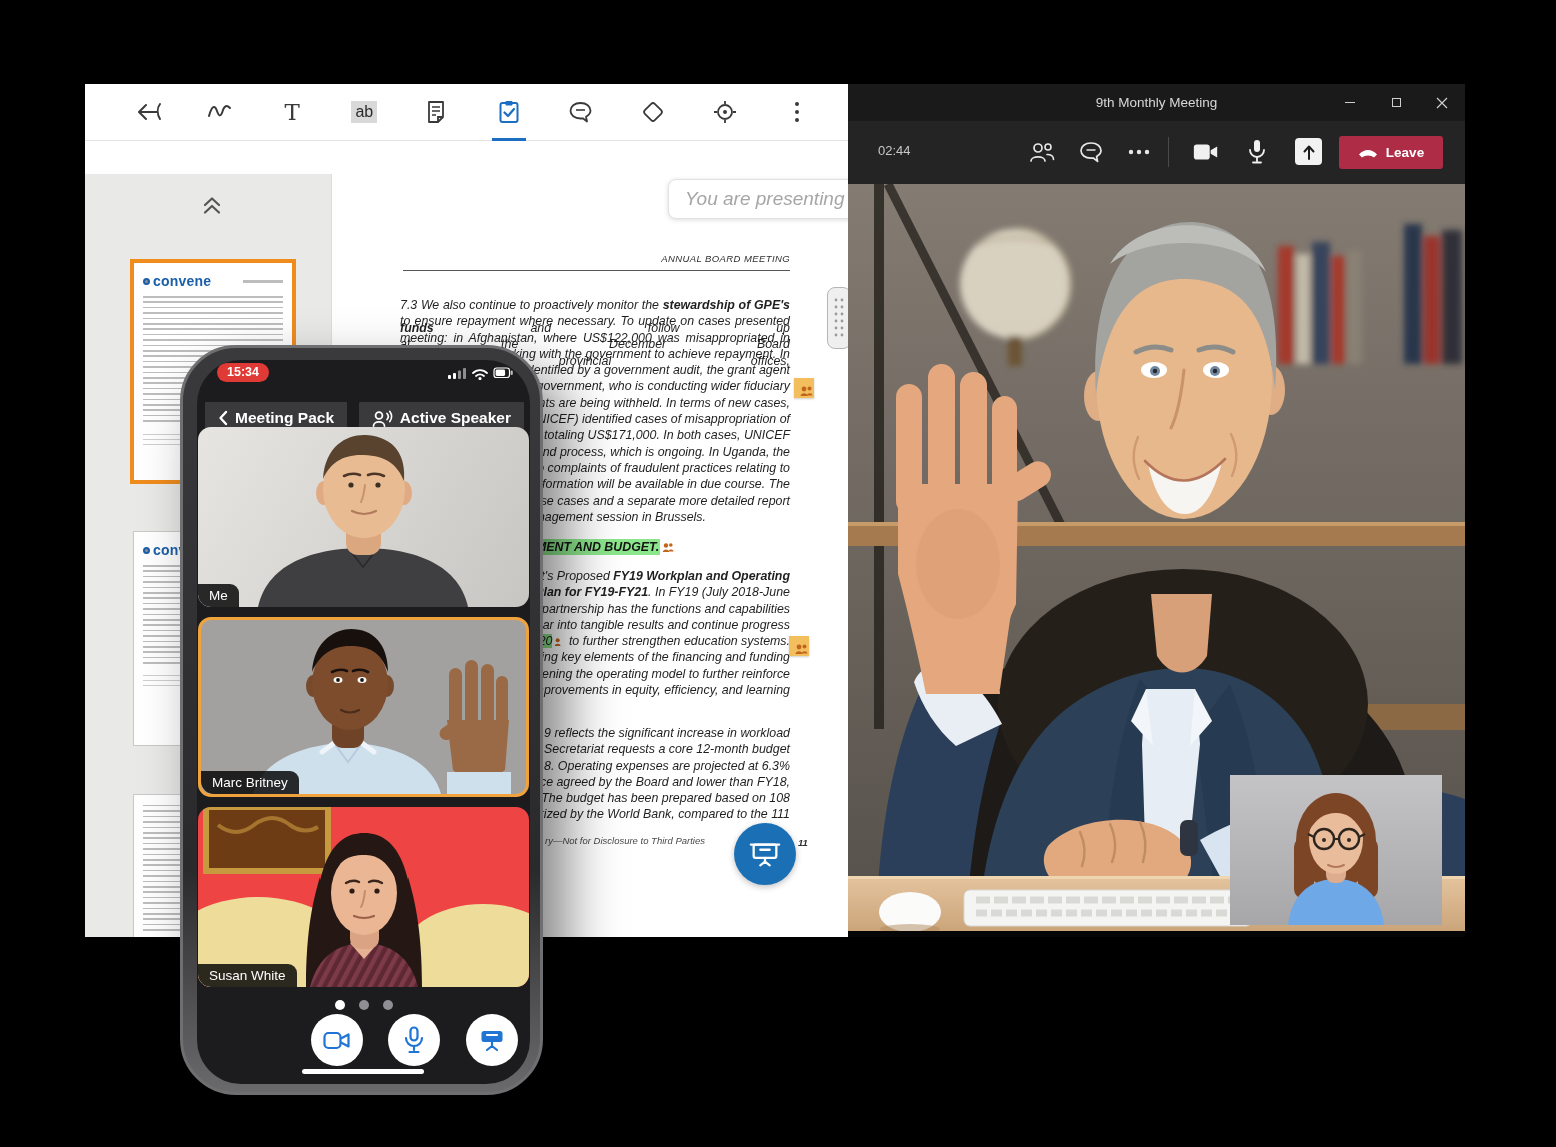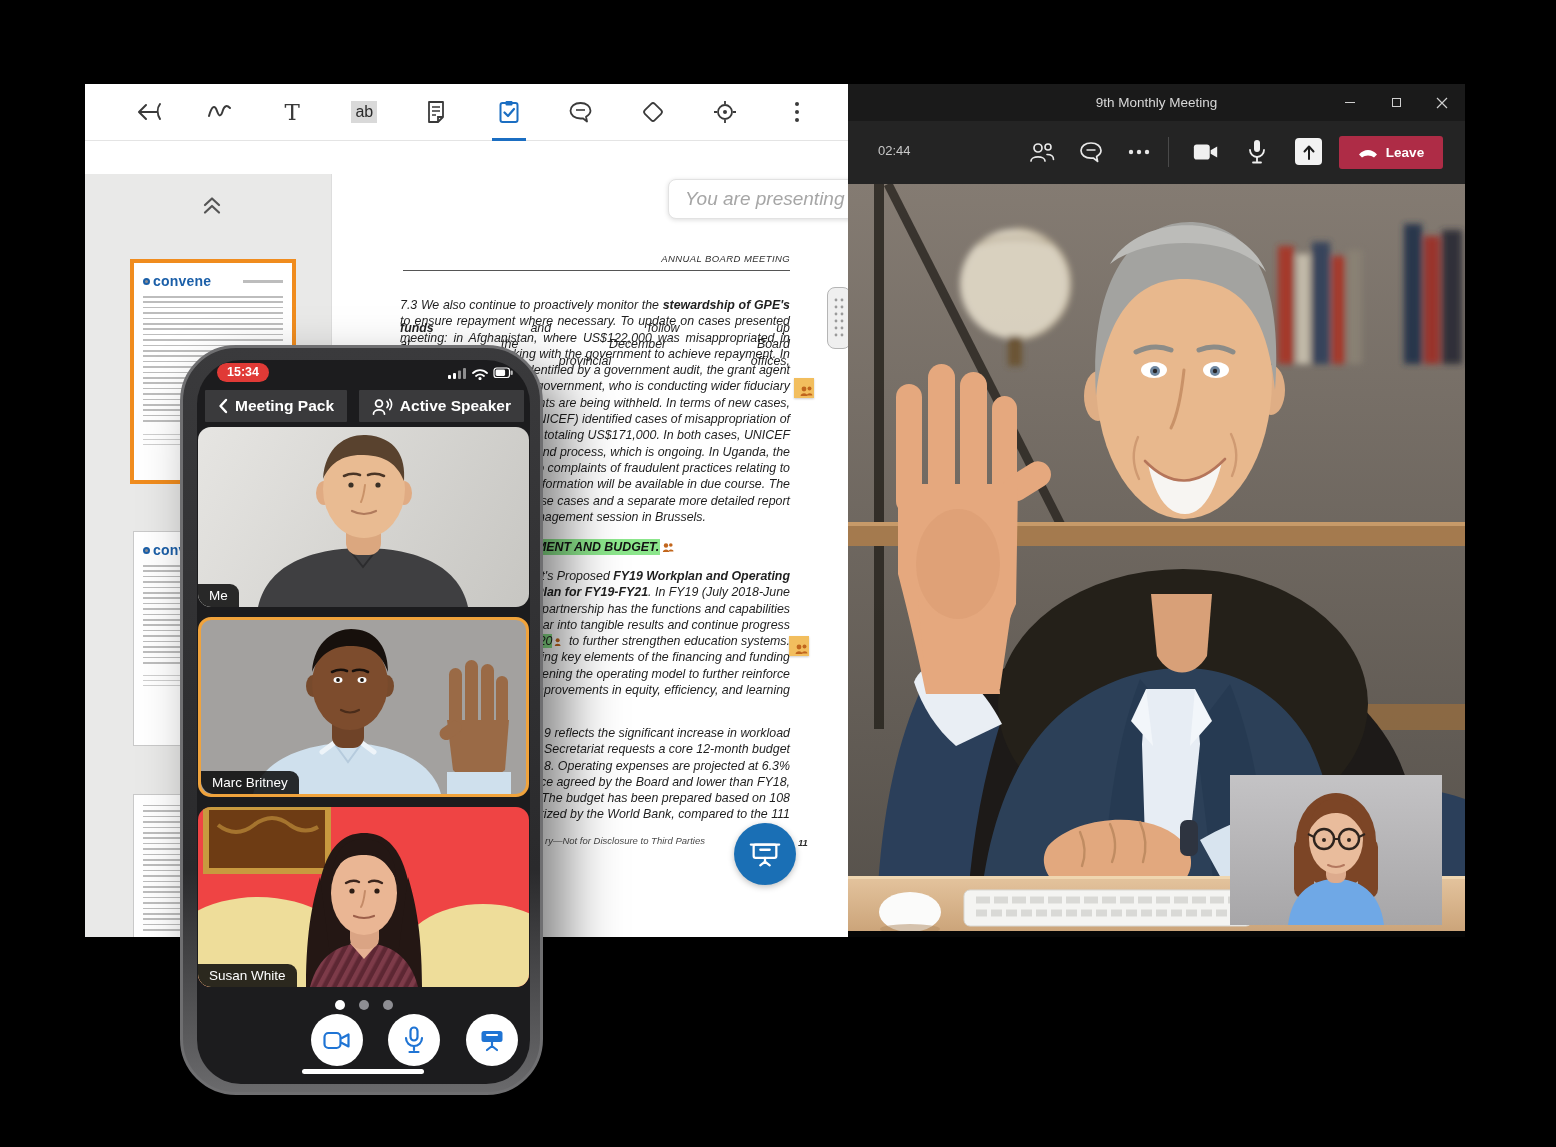--- a/index.html
+++ b/index.html
@@ -73,21 +73,21 @@
   .share-btn{position:absolute;left:447px;top:17px;width:27px;height:27px;background:#f2f2f2;border-radius:4px;display:flex;align-items:center;justify-content:center;}
   .leave-btn{position:absolute;left:491px;top:15px;width:104px;height:33px;background:#ae2c46;border-radius:3px;display:flex;align-items:center;justify-content:center;gap:8px;color:#fff;font-size:13.5px;font-weight:700;}
   .mt-video{position:absolute;left:0;top:100px;width:617px;height:753px;overflow:hidden;background:#5b554e;}
   .pip{position:absolute;left:382px;top:591px;width:212px;height:150px;overflow:hidden;background:#b3b2b4;}
 
   
   .phone{position:absolute;left:180px;top:345px;width:363px;height:750px;border-radius:56px;background:linear-gradient(180deg,#3a3a3c,#2a2a2c 70%,#6a6a6c);border:3px solid #6f6f71;box-shadow:22px 28px 55px rgba(0,0,0,.5);}
   .screen{position:absolute;left:14px;top:12px;width:333px;height:724px;border-radius:44px;background:#1c1c1e;overflow:hidden;}
   .ph-statustime{position:absolute;left:20px;top:3px;height:19px;border-radius:10px;background:#e03a36;color:#fff;font-size:12.5px;font-weight:700;line-height:19px;padding:0 10px;}
   .ph-statusicons{position:absolute;right:16px;top:6px;}
-  .ph-btn{position:absolute;top:30px;height:32px;border-radius:1px;background:#3a3a3c;color:#fff;display:flex;align-items:center;gap:7px;padding:0 13px;font-size:15.5px;font-weight:600;}
+  .ph-btn{position:absolute;top:42px;height:32px;border-radius:1px;background:#3a3a3c;color:#fff;display:flex;align-items:center;gap:7px;padding:0 13px;font-size:15.5px;font-weight:600;}
   .ph-btn.back{left:8px;} .ph-btn.speaker{right:6px;justify-content:space-between;}
   .tile{position:absolute;left:1px;width:331px;height:180px;border-radius:13px;overflow:hidden;}
   .tile1{top:67px;background:linear-gradient(120deg,#e6e5e2,#c7c6c2);}
   .tile2{top:257px;background:#a3a19f;border:3px solid #f0a33c;}
   .tile3{top:447px;background:#ef4444;}
   .tile svg{position:absolute;left:0;top:0;}
   .tile-label{position:absolute;left:0;bottom:0;background:rgba(8,8,8,.85);color:#fff;font-size:13.5px;padding:4px 11px;border-radius:0 9px 0 13px;}
   .dots{position:absolute;left:0;right:0;top:640px;display:flex;justify-content:center;gap:14px;}
   .dot{width:10px;height:10px;border-radius:50%;background:#8e8e93;}
   .dot.on{background:#fff;}

